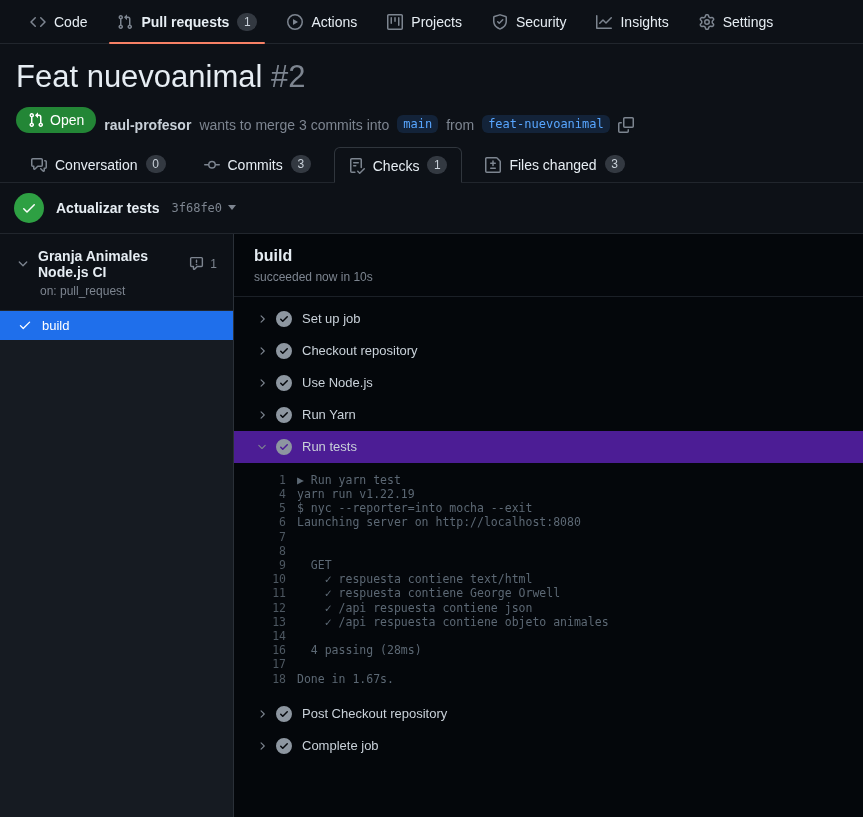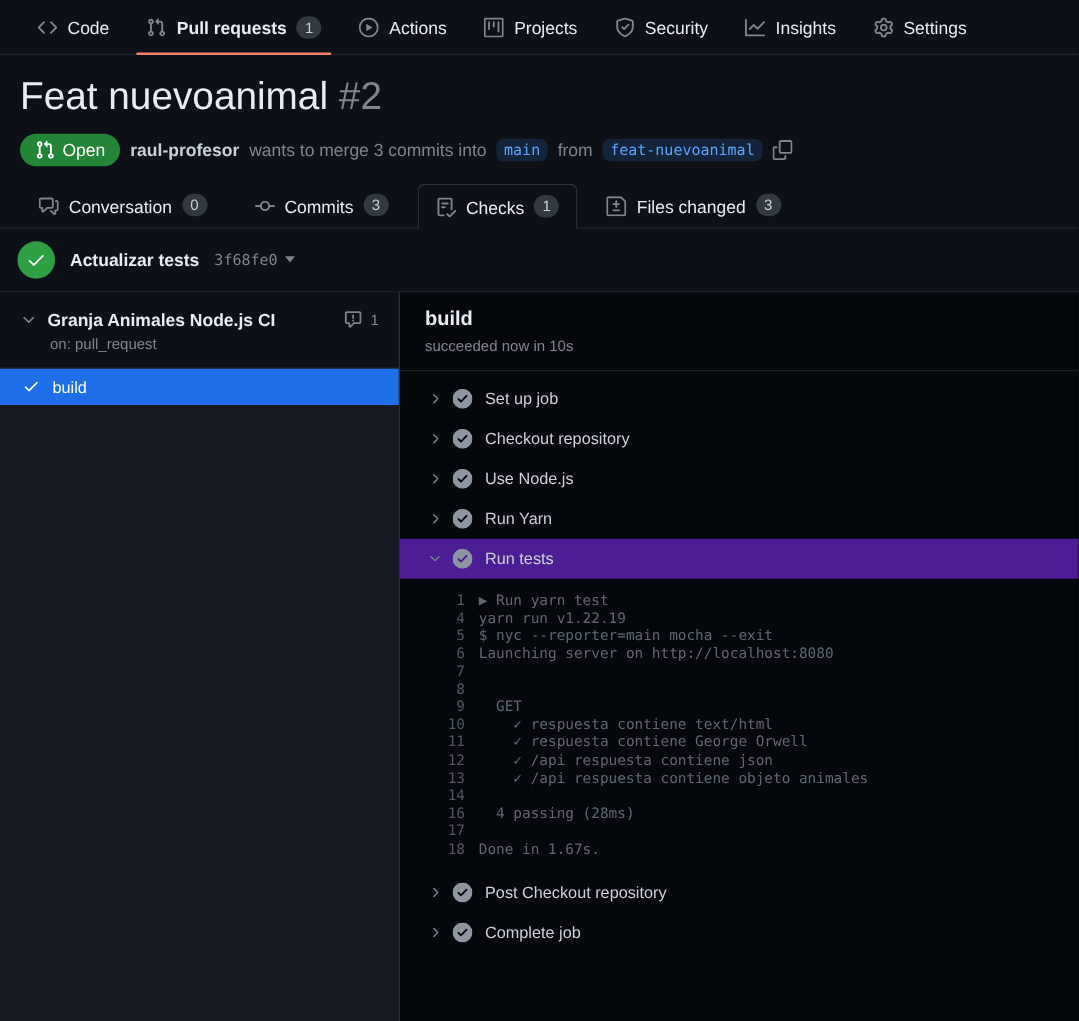--- a/index.html
+++ b/index.html
@@ -55,21 +55,21 @@
     border-radius: 2em;
   }
 
   
   .pr-header { padding: 14px 16px 0; flex-shrink: 0; }
   .pr-title { font-size: 31px; font-weight: 400; line-height: 1.25; color: #e6edf3; }
   .pr-number { color: #7d8590; font-weight: 400; }
   .pr-meta {
     margin-top: 10px;
     display: flex;
-    align-items: center;
+    align-items: flex-end;
     gap: 8px;
     color: #7d8590;
     flex-wrap: nowrap;
   }
   .state-badge {
     display: inline-flex;
     align-items: center;
     gap: 6px;
     background: #238636;
     color: #ffffff;
@@ -145,21 +145,21 @@
     border-left: 4px solid transparent;
     border-right: 4px solid transparent;
     border-top: 5px solid #7d8590;
     display: inline-block;
   }
 
   
   .main { flex: 1; display: flex; min-height: 0; }
 
   .sidebar {
-    width: 320px;
+    width: 234px;
     flex-shrink: 0;
     display: flex;
     flex-direction: column;
     border-right: 1px solid #2a3038;
     background: #0d1117;
   }
   .job-group-header {
     padding: 14px 16px 12px;
     border-bottom: 1px solid #21262d;
     cursor: pointer;
@@ -476,21 +476,21 @@
             <svg width="16" height="16" viewBox="0 0 16 16" fill="currentColor" fill-rule="evenodd">
               <path d="M8 16A8 8 0 1 1 8 0a8 8 0 0 1 0 16Zm3.78-9.72a.751.751 0 0 0-.018-1.042.751.751 0 0 0-1.042-.018L6.75 9.19 5.28 7.72a.751.751 0 0 0-1.042.018.751.751 0 0 0-.018 1.042l2 2a.75.75 0 0 0 1.06 0Z"></path>
             </svg>
           </span>
         <span>Run tests</span>
       </div>
 
       <div class="log">
         <div class="log-line"><span class="log-num">1</span><span class="log-text">▶ Run yarn test</span></div>
         <div class="log-line"><span class="log-num">4</span><span class="log-text">yarn run v1.22.19</span></div>
-        <div class="log-line"><span class="log-num">5</span><span class="log-text">$ nyc --reporter=main mocha --exit</span></div>
+        <div class="log-line"><span class="log-num">5</span><span class="log-text">$ nyc --reporter=into mocha --exit</span></div>
         <div class="log-line"><span class="log-num">6</span><span class="log-text">Launching server on http://localhost:8080</span></div>
         <div class="log-line"><span class="log-num">7</span><span class="log-text"></span></div>
         <div class="log-line"><span class="log-num">8</span><span class="log-text"></span></div>
         <div class="log-line"><span class="log-num">9</span><span class="log-text">  GET</span></div>
         <div class="log-line"><span class="log-num">10</span><span class="log-text">    ✓ respuesta contiene text/html</span></div>
         <div class="log-line"><span class="log-num">11</span><span class="log-text">    ✓ respuesta contiene George Orwell</span></div>
         <div class="log-line"><span class="log-num">12</span><span class="log-text">    ✓ /api respuesta contiene json</span></div>
         <div class="log-line"><span class="log-num">13</span><span class="log-text">    ✓ /api respuesta contiene objeto animales</span></div>
         <div class="log-line"><span class="log-num">14</span><span class="log-text"></span></div>
         <div class="log-line"><span class="log-num">16</span><span class="log-text">  4 passing (28ms)</span></div>

